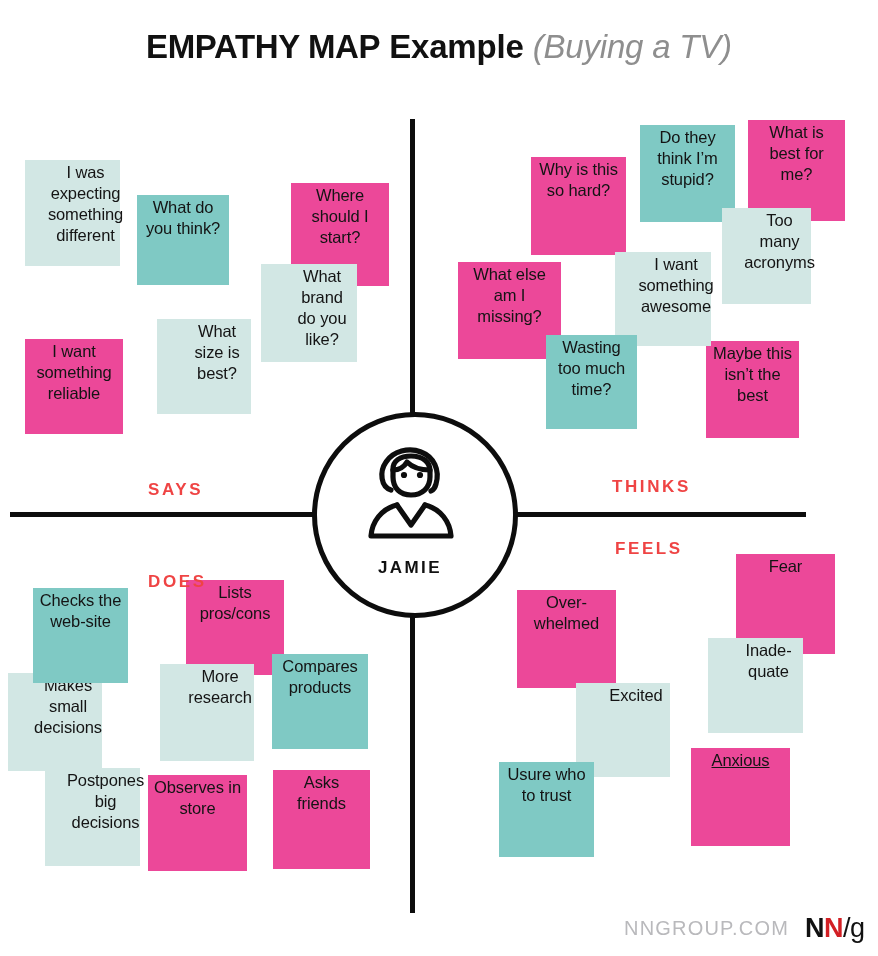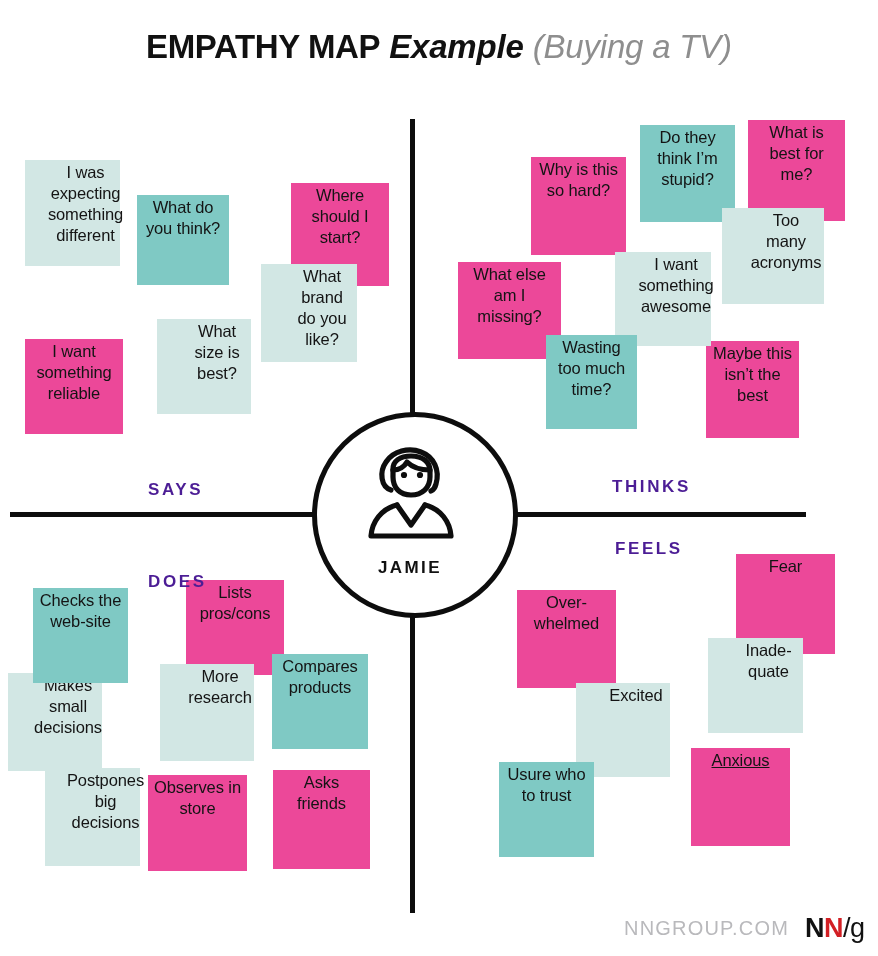--- a/index.html
+++ b/index.html
@@ -29,21 +29,20 @@
     font-size: 33px;
     line-height: 42px;
     color: #111111;
   }
   #title .t-bold {
     font-weight: 700;
     letter-spacing: -0.4px;
   }
   #title .t-italic {
     font-weight: 700;
-    font-style: italic;
     letter-spacing: -0.2px;
   }
   #title .t-light {
     font-weight: 400;
     font-style: italic;
     color: #8e8e8e;
     letter-spacing: -0.2px;
   }
 
   
@@ -96,21 +95,21 @@
     color: #111111;
     z-index: 41;
   }
 
   
   .quad-label {
     position: absolute;
     font-size: 17px;
     font-weight: 700;
     letter-spacing: 2.6px;
-    color: #4c1d95;
+    color: #ef4444;
     z-index: 30;
     white-space: nowrap;
   }
   #label-says   { left: 148px; top: 480px; }
   #label-thinks { left: 612px; top: 477px; }
   #label-does   { left: 148px; top: 572px; }
   #label-feels  { left: 615px; top: 539px; }
 
   
   .note {
@@ -189,21 +188,21 @@
       </div>
       <div class="note c-blue" style="left: 531px; top: 157px; width: 95px; height: 98px; z-index: 2;">
         <span>Why is this so hard?</span>
       </div>
       <div class="note c-teal" style="left: 640px; top: 125px; width: 95px; height: 97px; z-index: 4;">
         <span>Do they think I’m stupid?</span>
       </div>
       <div class="note c-blue" style="left: 748px; top: 120px; width: 97px; height: 101px; z-index: 2;">
         <span>What is best for me?</span>
       </div>
-      <div class="note c-mint" style="left: 722px; top: 208px; width: 102px; height: 96px; z-index: 5;">
+      <div class="note c-mint" style="left: 722px; top: 208px; width: 89px; height: 96px; z-index: 5;">
         <span>Too many acronyms</span>
       </div>
       <div class="note c-blue" style="left: 458px; top: 262px; width: 103px; height: 97px; z-index: 2;">
         <span>What else am I missing?</span>
       </div>
       <div class="note c-mint" style="left: 615px; top: 252px; width: 96px; height: 94px; z-index: 3;">
         <span>I want something awesome</span>
       </div>
       <div class="note c-teal" style="left: 546px; top: 335px; width: 91px; height: 94px; z-index: 4;">
         <span>Wasting too much time?</span>

